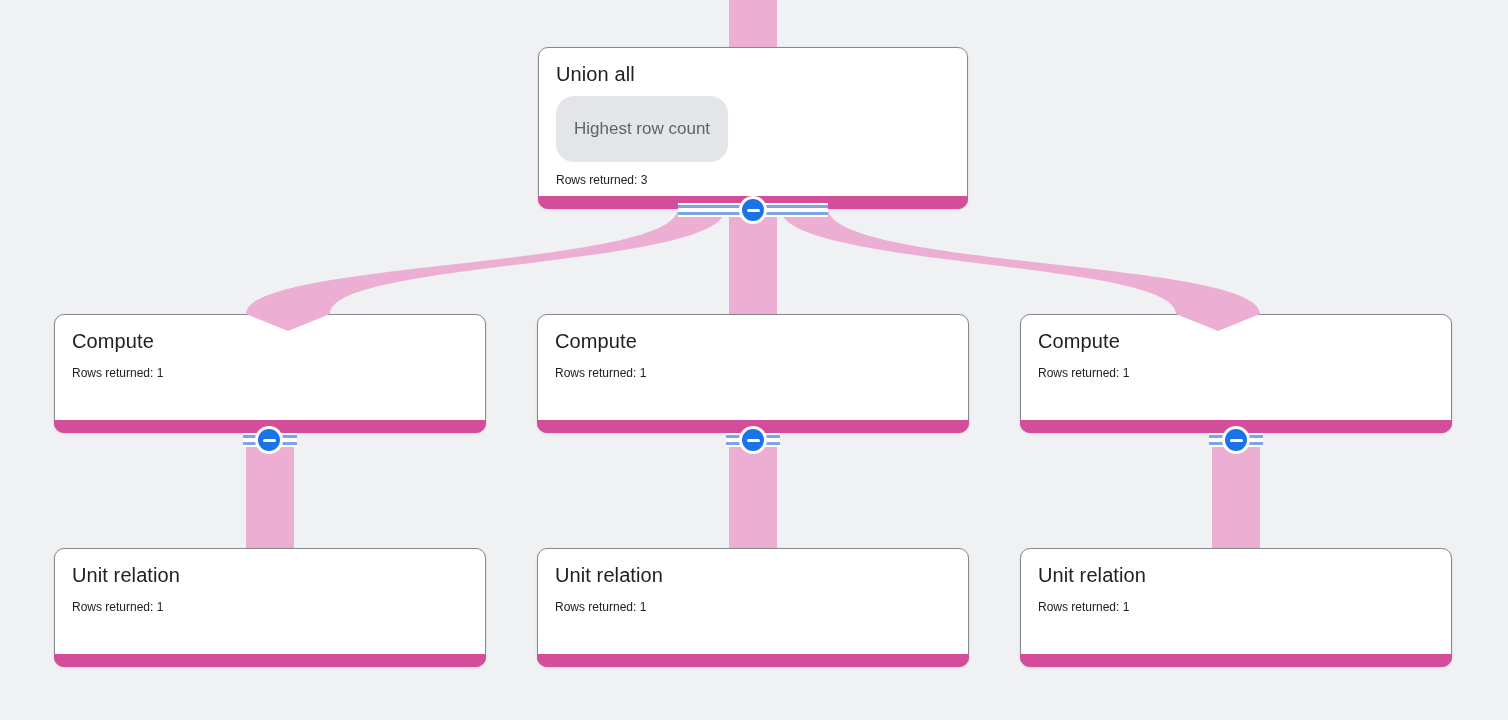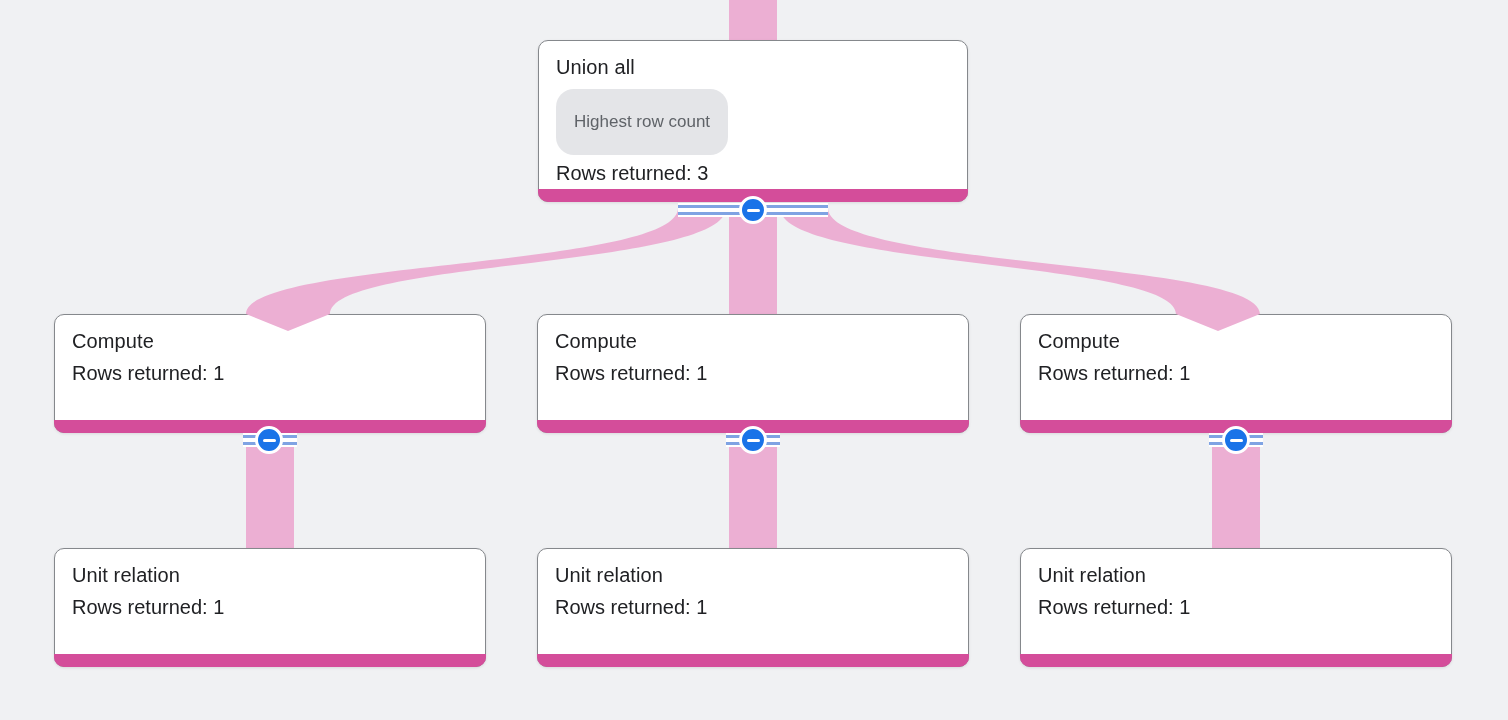--- a/index.html
+++ b/index.html
@@ -12,31 +12,31 @@
   body{font-family:"Liberation Sans",sans-serif;background:var(--background);}
   .stage{position:relative;width:1508px;height:720px;overflow:hidden;background:var(--background);}
   svg.edges{position:absolute;left:0;top:0;}
   .z1{z-index:1;} .z3{z-index:3;}
   .node{
     position:absolute;background:#ffffff;border:1px solid var(--node-border);
     border-radius:10px;z-index:2;padding:14px 17px;
     box-shadow:0 1px 3px rgba(0,0,0,0.10); cursor:pointer;
   }
   .node-title{font-size:20px;font-weight:500;color:var(--text);line-height:25px;letter-spacing:.1px;}
-  .node-rows{font-size:20px;font-weight:400;color:var(--text);line-height:22px;margin-top:8px;}
+  .node-rows{font-size:12px;font-weight:400;color:var(--text);line-height:22px;margin-top:8px;}
   .badge{
     display:inline-block;background:var(--badge-bg);color:var(--badge-text);
     font-size:17px;line-height:20px;padding:23px 18px;border-radius:18px;margin-top:9px;
   }
   .union-card .node-rows{margin-top:7px;}
   .node-bar{
     position:absolute;left:-1px;right:-1px;bottom:-1px;height:13px;
     background:var(--bar-magenta);border-radius:0 0 10px 10px;
   }
-  .pos-root{left:538px;top:40px;width:430px;height:162px;}
+  .pos-root{left:538px;top:47px;width:430px;height:162px;}
   .pos-c1{left:54px;top:314px;width:432px;height:119px;}
   .pos-c2{left:537px;top:314px;width:432px;height:119px;}
   .pos-c3{left:1020px;top:314px;width:432px;height:119px;}
   .pos-u1{left:54px;top:548px;width:432px;height:119px;}
   .pos-u2{left:537px;top:548px;width:432px;height:119px;}
   .pos-u3{left:1020px;top:548px;width:432px;height:119px;}
   .port{
     position:absolute;z-index:4;height:14px;
     background:linear-gradient(to bottom,
       #ffffff 0px,#ffffff 2px,

